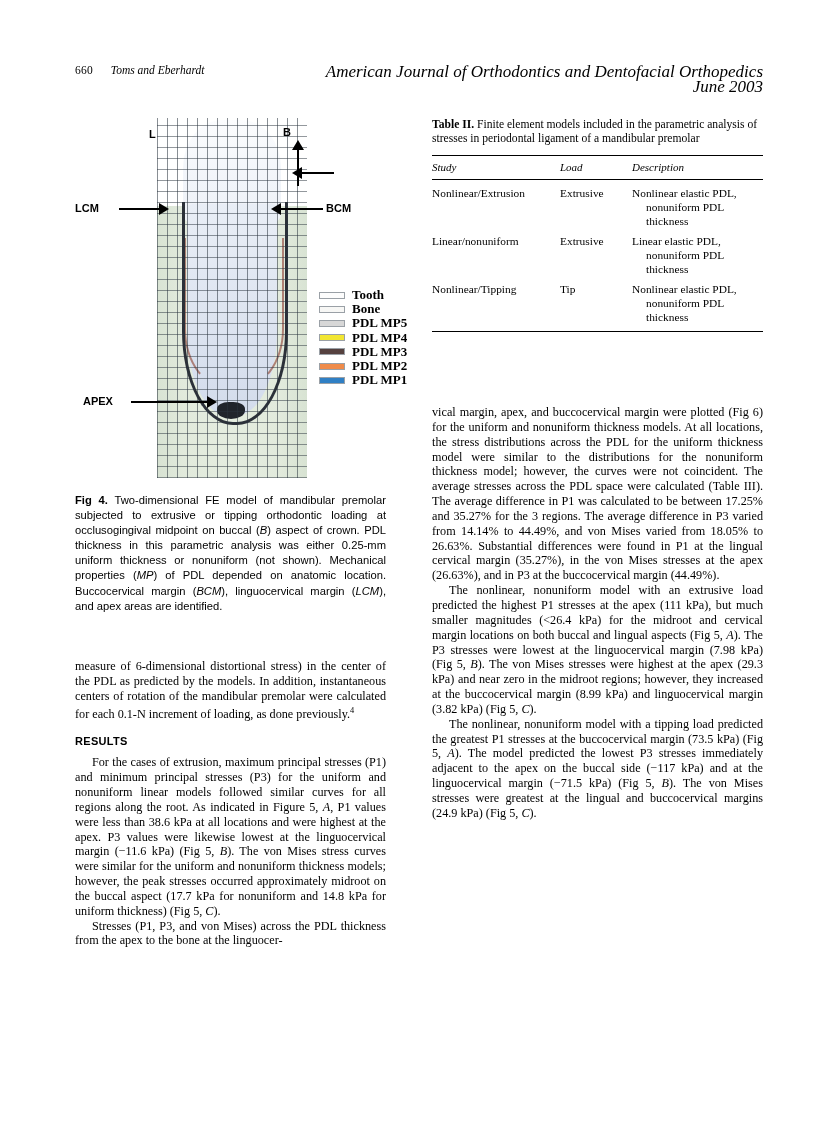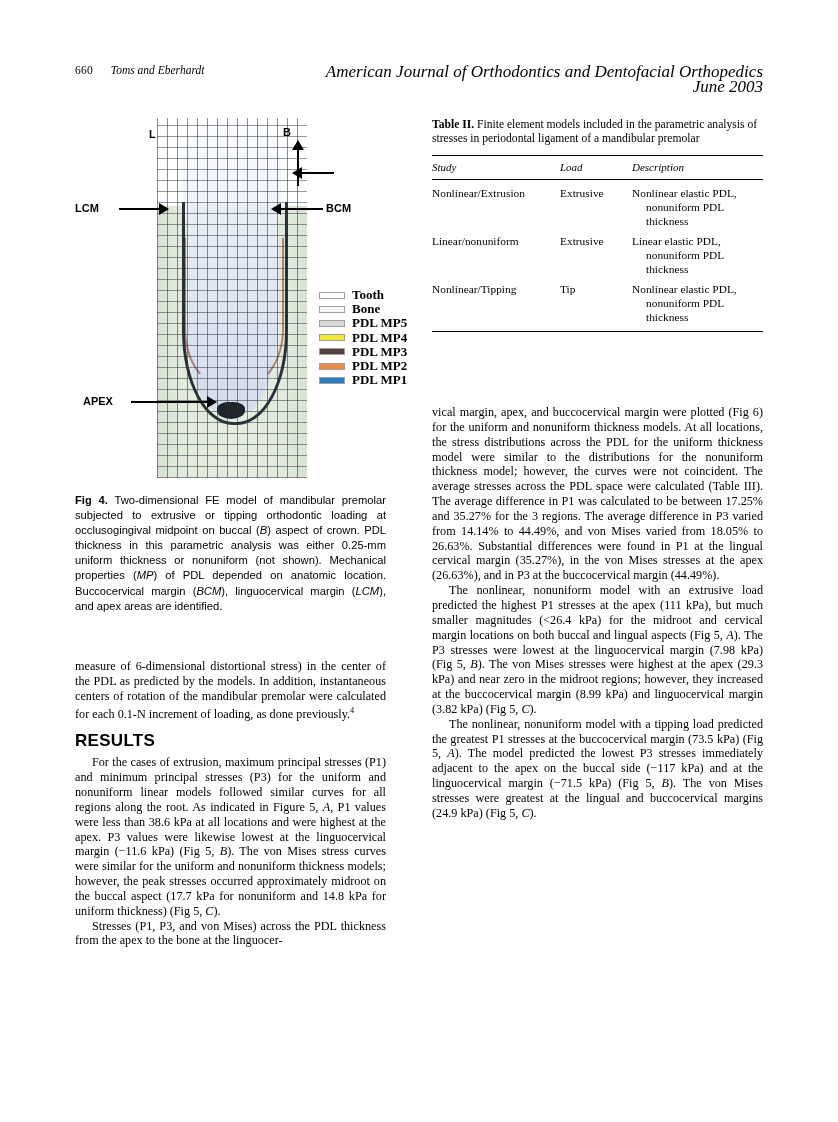--- a/index.html
+++ b/index.html
@@ -67,21 +67,21 @@
   .figcap b{font-weight:bold;}
   .figcap i{font-style:italic;}
 
   
   .body{font-size:12.2px;line-height:14.85px;text-align:justify;
         hyphens:none;}
   .body p{margin:0;text-indent:17px;}
   .body p.noind{text-indent:0;}
   .body i{font-style:italic;}
   .sup{font-size:8.4px;vertical-align:super;}
-  h2.sect{font-family:"Liberation Sans",sans-serif;font-size:17px;font-weight:bold;
+  h2.sect{font-family:"Liberation Sans",sans-serif;font-size:11px;font-weight:bold;
           margin:13px 0 6px 0;letter-spacing:.3px;}
 
   .bodyL{position:absolute;left:0;top:541px;width:311px;}
   .bodyR{position:absolute;left:0;top:287px;width:331px;}
 
   
   .tbl-cap{font-size:11.6px;line-height:14px;}
   .tbl-cap b{font-weight:bold;}
   table.t2{width:331px;border-collapse:collapse;margin-top:9px;font-size:11.4px;}
   table.t2 .rule-top td{border-top:1.6px solid #000;padding:0;height:0;}

